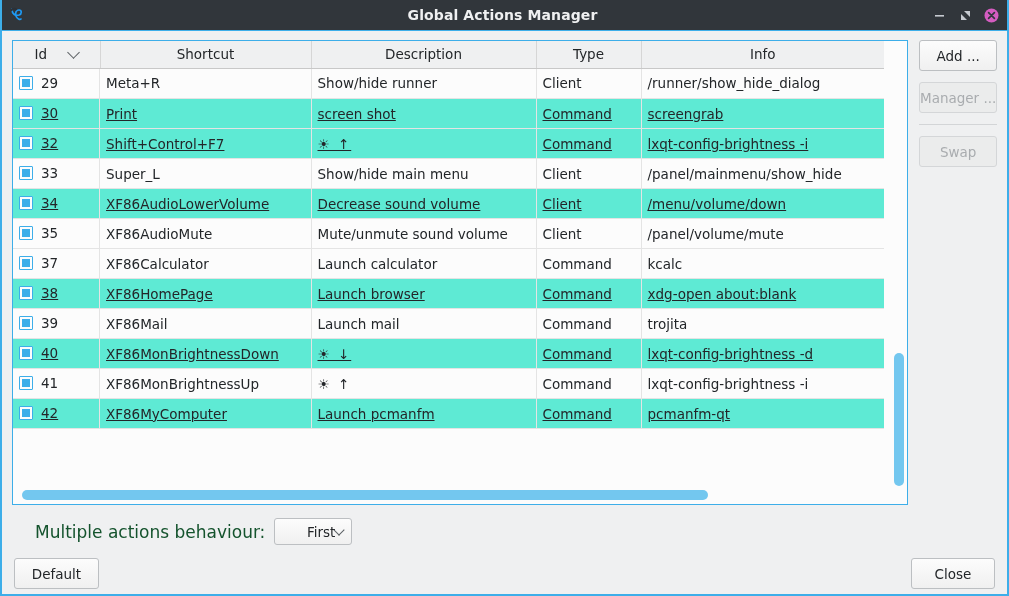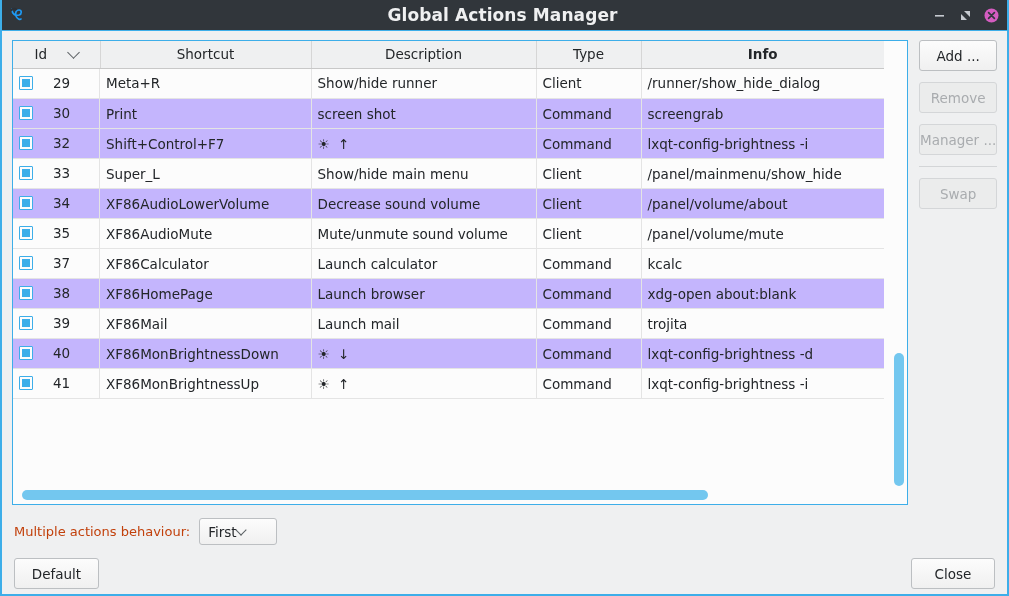--- a/index.html
+++ b/index.html
@@ -28,21 +28,21 @@
   #applogo {
     width: 34px; height: 31px;
     display: flex; align-items: center; justify-content: center;
     flex: 0 0 34px;
   }
   #title-text {
     position: absolute;
     left: 0; right: 4px;
     text-align: center;
     color: #eff0f1;
-    font-size: 17px;
+    font-size: 14px;
     font-weight: bold;
     letter-spacing: .1px;
     pointer-events: none;
   }
   #win-controls {
     margin-left: auto;
     display: flex;
     align-items: center;
     gap: 11px;
     padding-right: 10px;
@@ -92,42 +92,42 @@
     color: #232629;
     height: 27px;
     border-right: 1px solid #d6d6d6;
     border-bottom: 1px solid #c8c8c8;
     padding: 0 4px;
     position: relative;
     text-align: center;
     cursor: pointer;
     user-select: none;
   }
-  table.grid th:last-child { border-right: none; font-weight: bold; }
+  table.grid th:last-child { border-right: none; }
   table.grid td {
     height: 30px;
     border-right: 1px solid #e4e4e4;
     border-bottom: 1px solid #e4e4e4;
     padding: 0 6px;
     vertical-align: middle;
     white-space: nowrap;
     overflow: hidden;
   }
   table.grid td:last-child { border-right: none; }
 
   tr.row-even td { background: #fcfcfc; }
-  tr.row-odd  td { background: #c4b5fd; }
+  tr.row-odd  td { background: #5eead4; text-decoration: underline; }
   tr.row-selected td { background: #c7e3f5 !important; }
 
   td.c-id {
     padding-left: 6px;
     display: flex;
     align-items: center;
     height: 30px;
-    gap: 20px;
+    gap: 8px;
   }
   .chk {
     width: 14px; height: 14px;
     border: 1px solid #3daee9;
     background: #fcfcfc;
     border-radius: 1px;
     flex: 0 0 14px;
     position: relative;
     cursor: pointer;
   }
@@ -213,34 +213,35 @@
   }
 
   
   #behaviour-row {
     display: flex;
     align-items: center;
     padding: 13px 0 0 12px;
     gap: 9px;
   }
   #behaviour-label {
-    font-size: 13px;
-    color: #c2410c;
+    font-size: 17px;
+    color: #14532d;
+    margin-left: 21px;
   }
   #behaviour-select {
     width: 78px; height: 27px;
     border: 1px solid #bcbfc2;
     border-radius: 3px;
     background: linear-gradient(#fcfcfc, #f0f0f0);
     display: flex; align-items: center;
     padding: 0 8px;
     font-size: 13.5px;
     color: #232629;
     cursor: pointer;
-    justify-content: flex-start;
+    justify-content: flex-end;
   }
   #behaviour-select .chev2 {
     display: inline-block;
     width: 8px; height: 8px;
     border-left: 1.5px solid #5a5f63;
     border-bottom: 1.5px solid #5a5f63;
     transform: rotate(-45deg);
     margin-top: -4px;
   }
 
@@ -355,21 +356,21 @@
               <td>/panel/mainmenu/show_hide</td>
             </tr>
             <tr class="row-odd">
               <td class="c-id">
                 <span class="chk"></span>
                 <span>34</span>
               </td>
               <td>XF86AudioLowerVolume</td>
               <td>Decrease sound volume</td>
               <td>Client</td>
-              <td>/panel/volume/about</td>
+              <td>/menu/volume/down</td>
             </tr>
             <tr class="row-even">
               <td class="c-id">
                 <span class="chk"></span>
                 <span>35</span>
               </td>
               <td>XF86AudioMute</td>
               <td>Mute/unmute sound volume</td>
               <td>Client</td>
               <td>/panel/volume/mute</td>
@@ -416,35 +417,44 @@
             </tr>
             <tr class="row-even">
               <td class="c-id">
                 <span class="chk"></span>
                 <span>41</span>
               </td>
               <td>XF86MonBrightnessUp</td>
               <td class="sym">☀ ↑</td>
               <td>Command</td>
               <td>lxqt-config-brightness -i</td>
+            </tr>
+            <tr class="row-odd">
+              <td class="c-id">
+                <span class="chk"></span>
+                <span>42</span>
+              </td>
+              <td>XF86MyComputer</td>
+              <td>Launch pcmanfm</td>
+              <td>Command</td>
+              <td>pcmanfm-qt</td>
             </tr>
           </tbody>
       </table>
 
       <div id="vscroll">
         <div id="vthumb"></div>
       </div>
       <div id="hscroll">
         <div id="hthumb"></div>
       </div>
     </div>
 
     <div id="sidebtns">
       <div class="btn">Add ...</div>
-      <div class="btn disabled">Remove</div>
       <div class="btn disabled">Manager ...</div>
       <div id="side-sep"></div>
       <div class="btn disabled">Swap</div>
     </div>
   </div>
 
   <div id="behaviour-row">
     <span id="behaviour-label">Multiple actions behaviour:</span>
     <div id="behaviour-select">
       <span>First</span>

